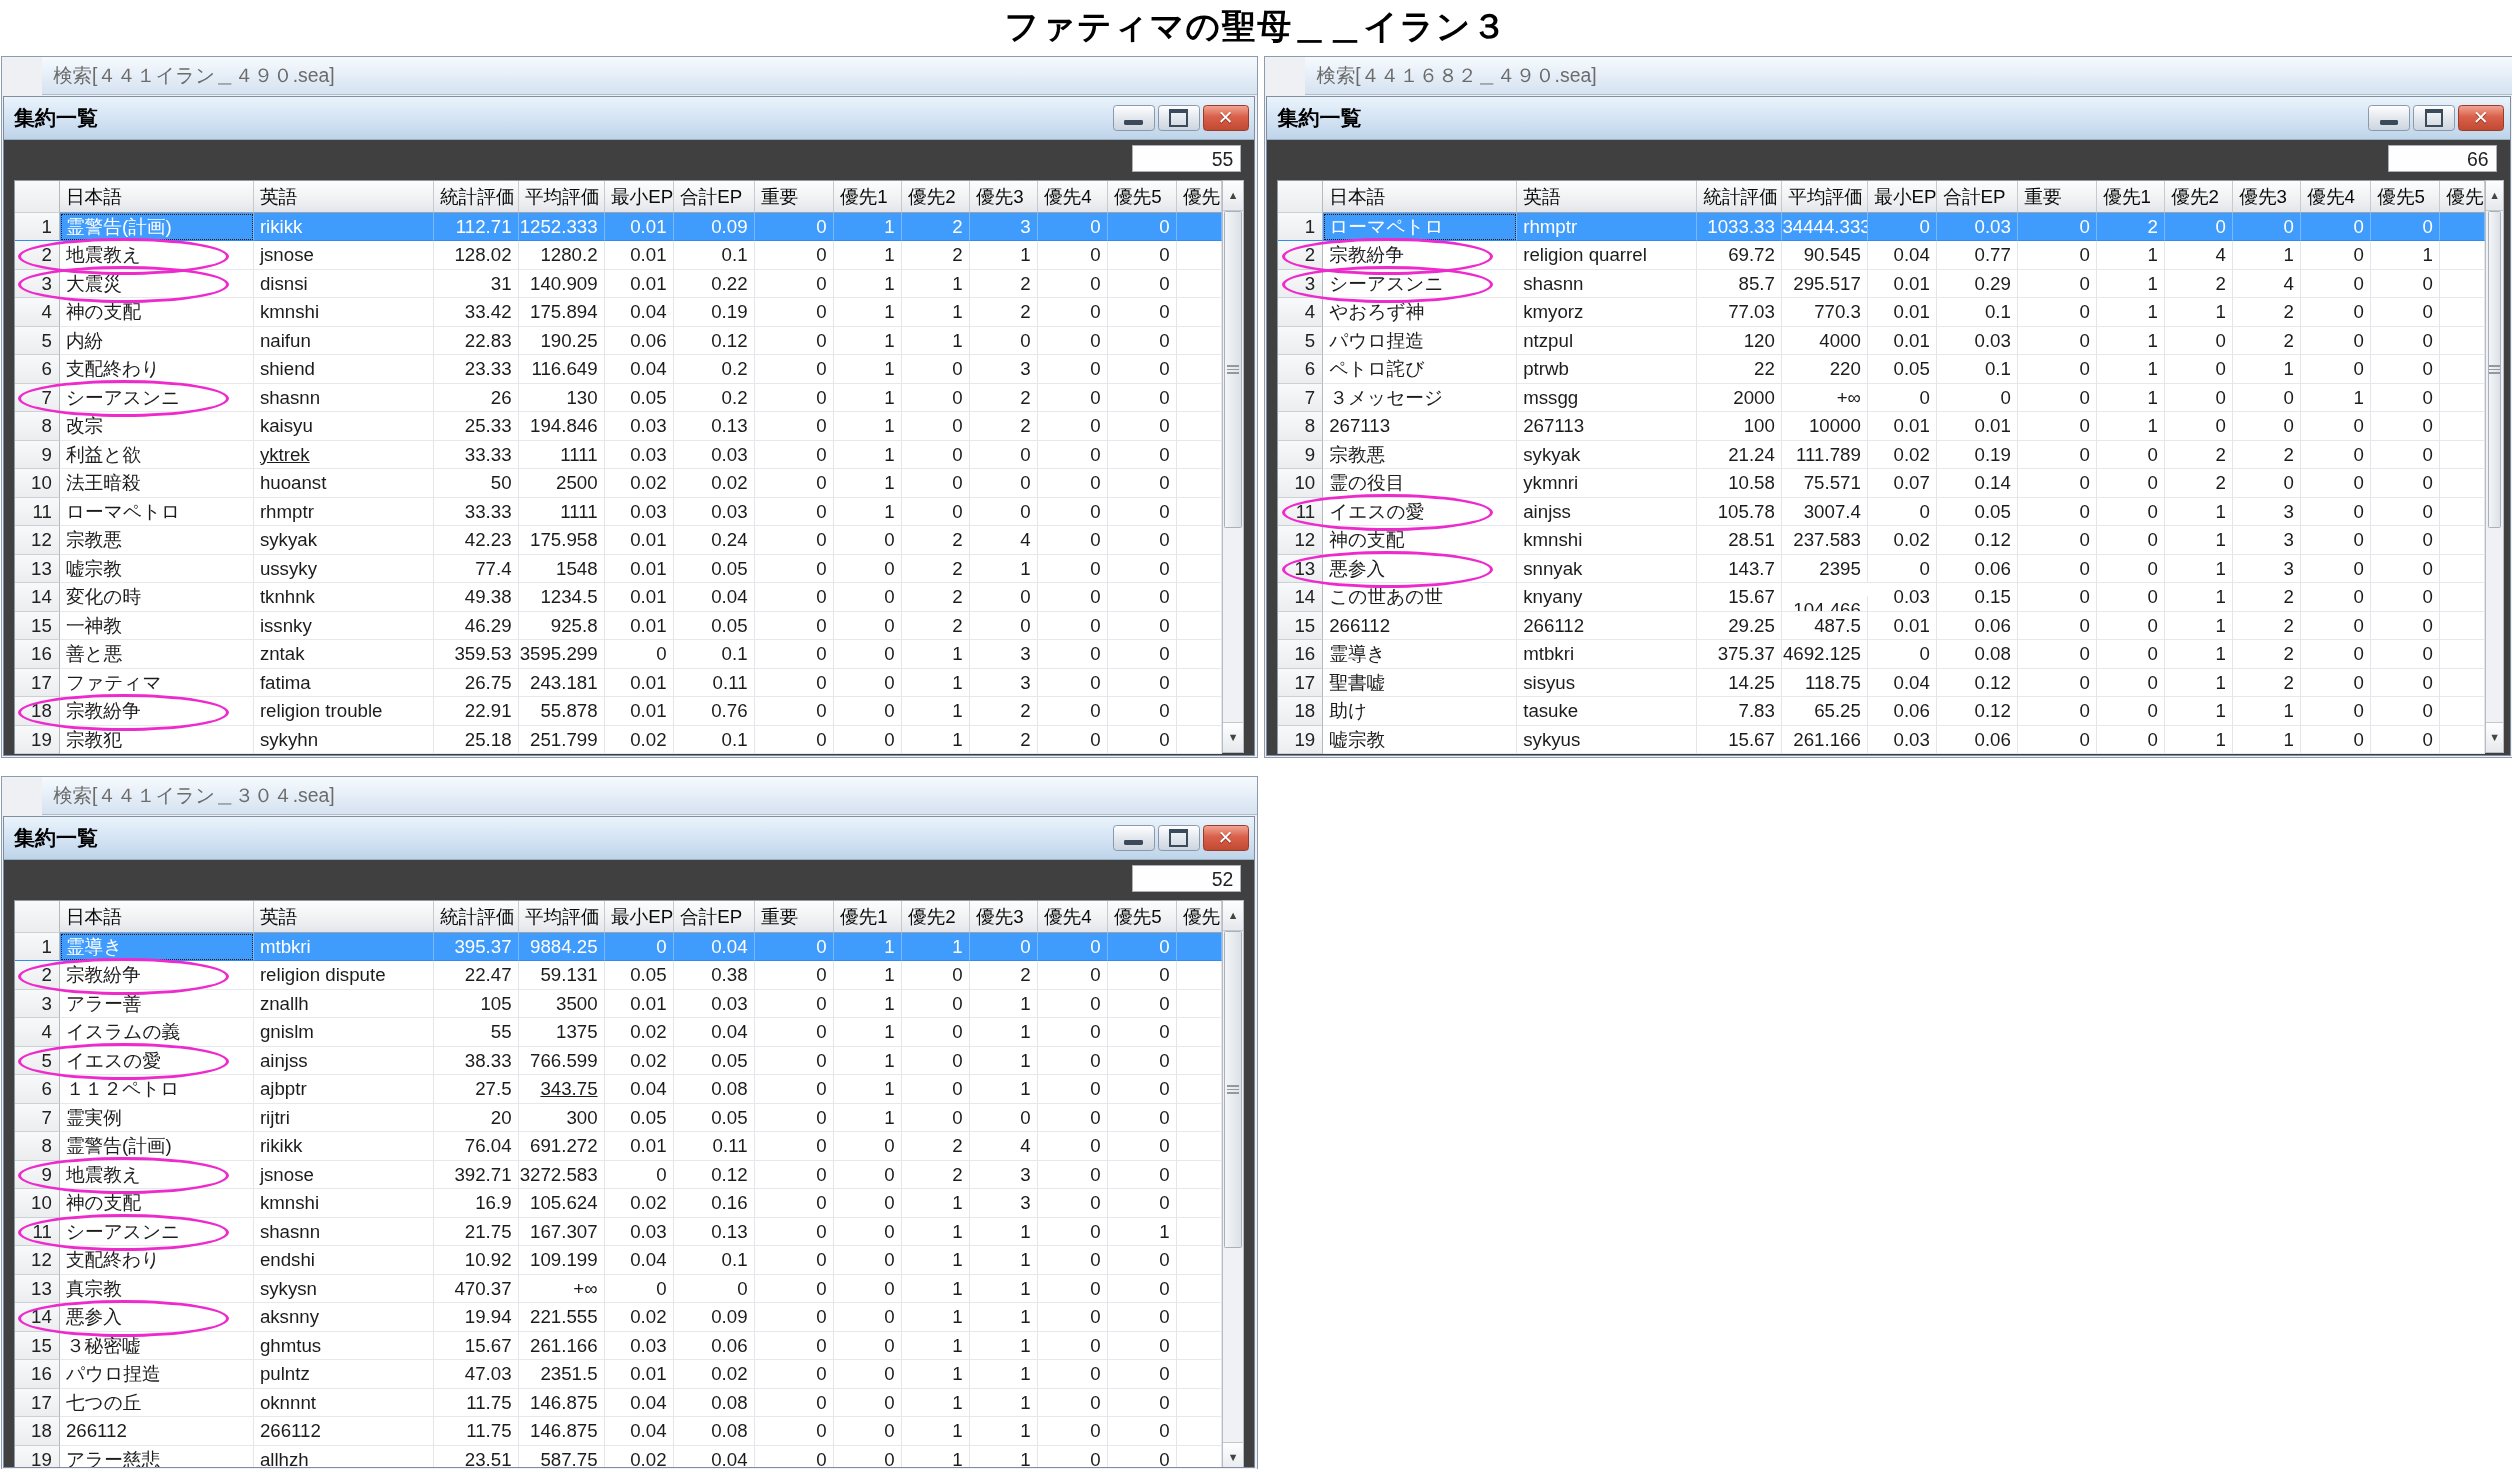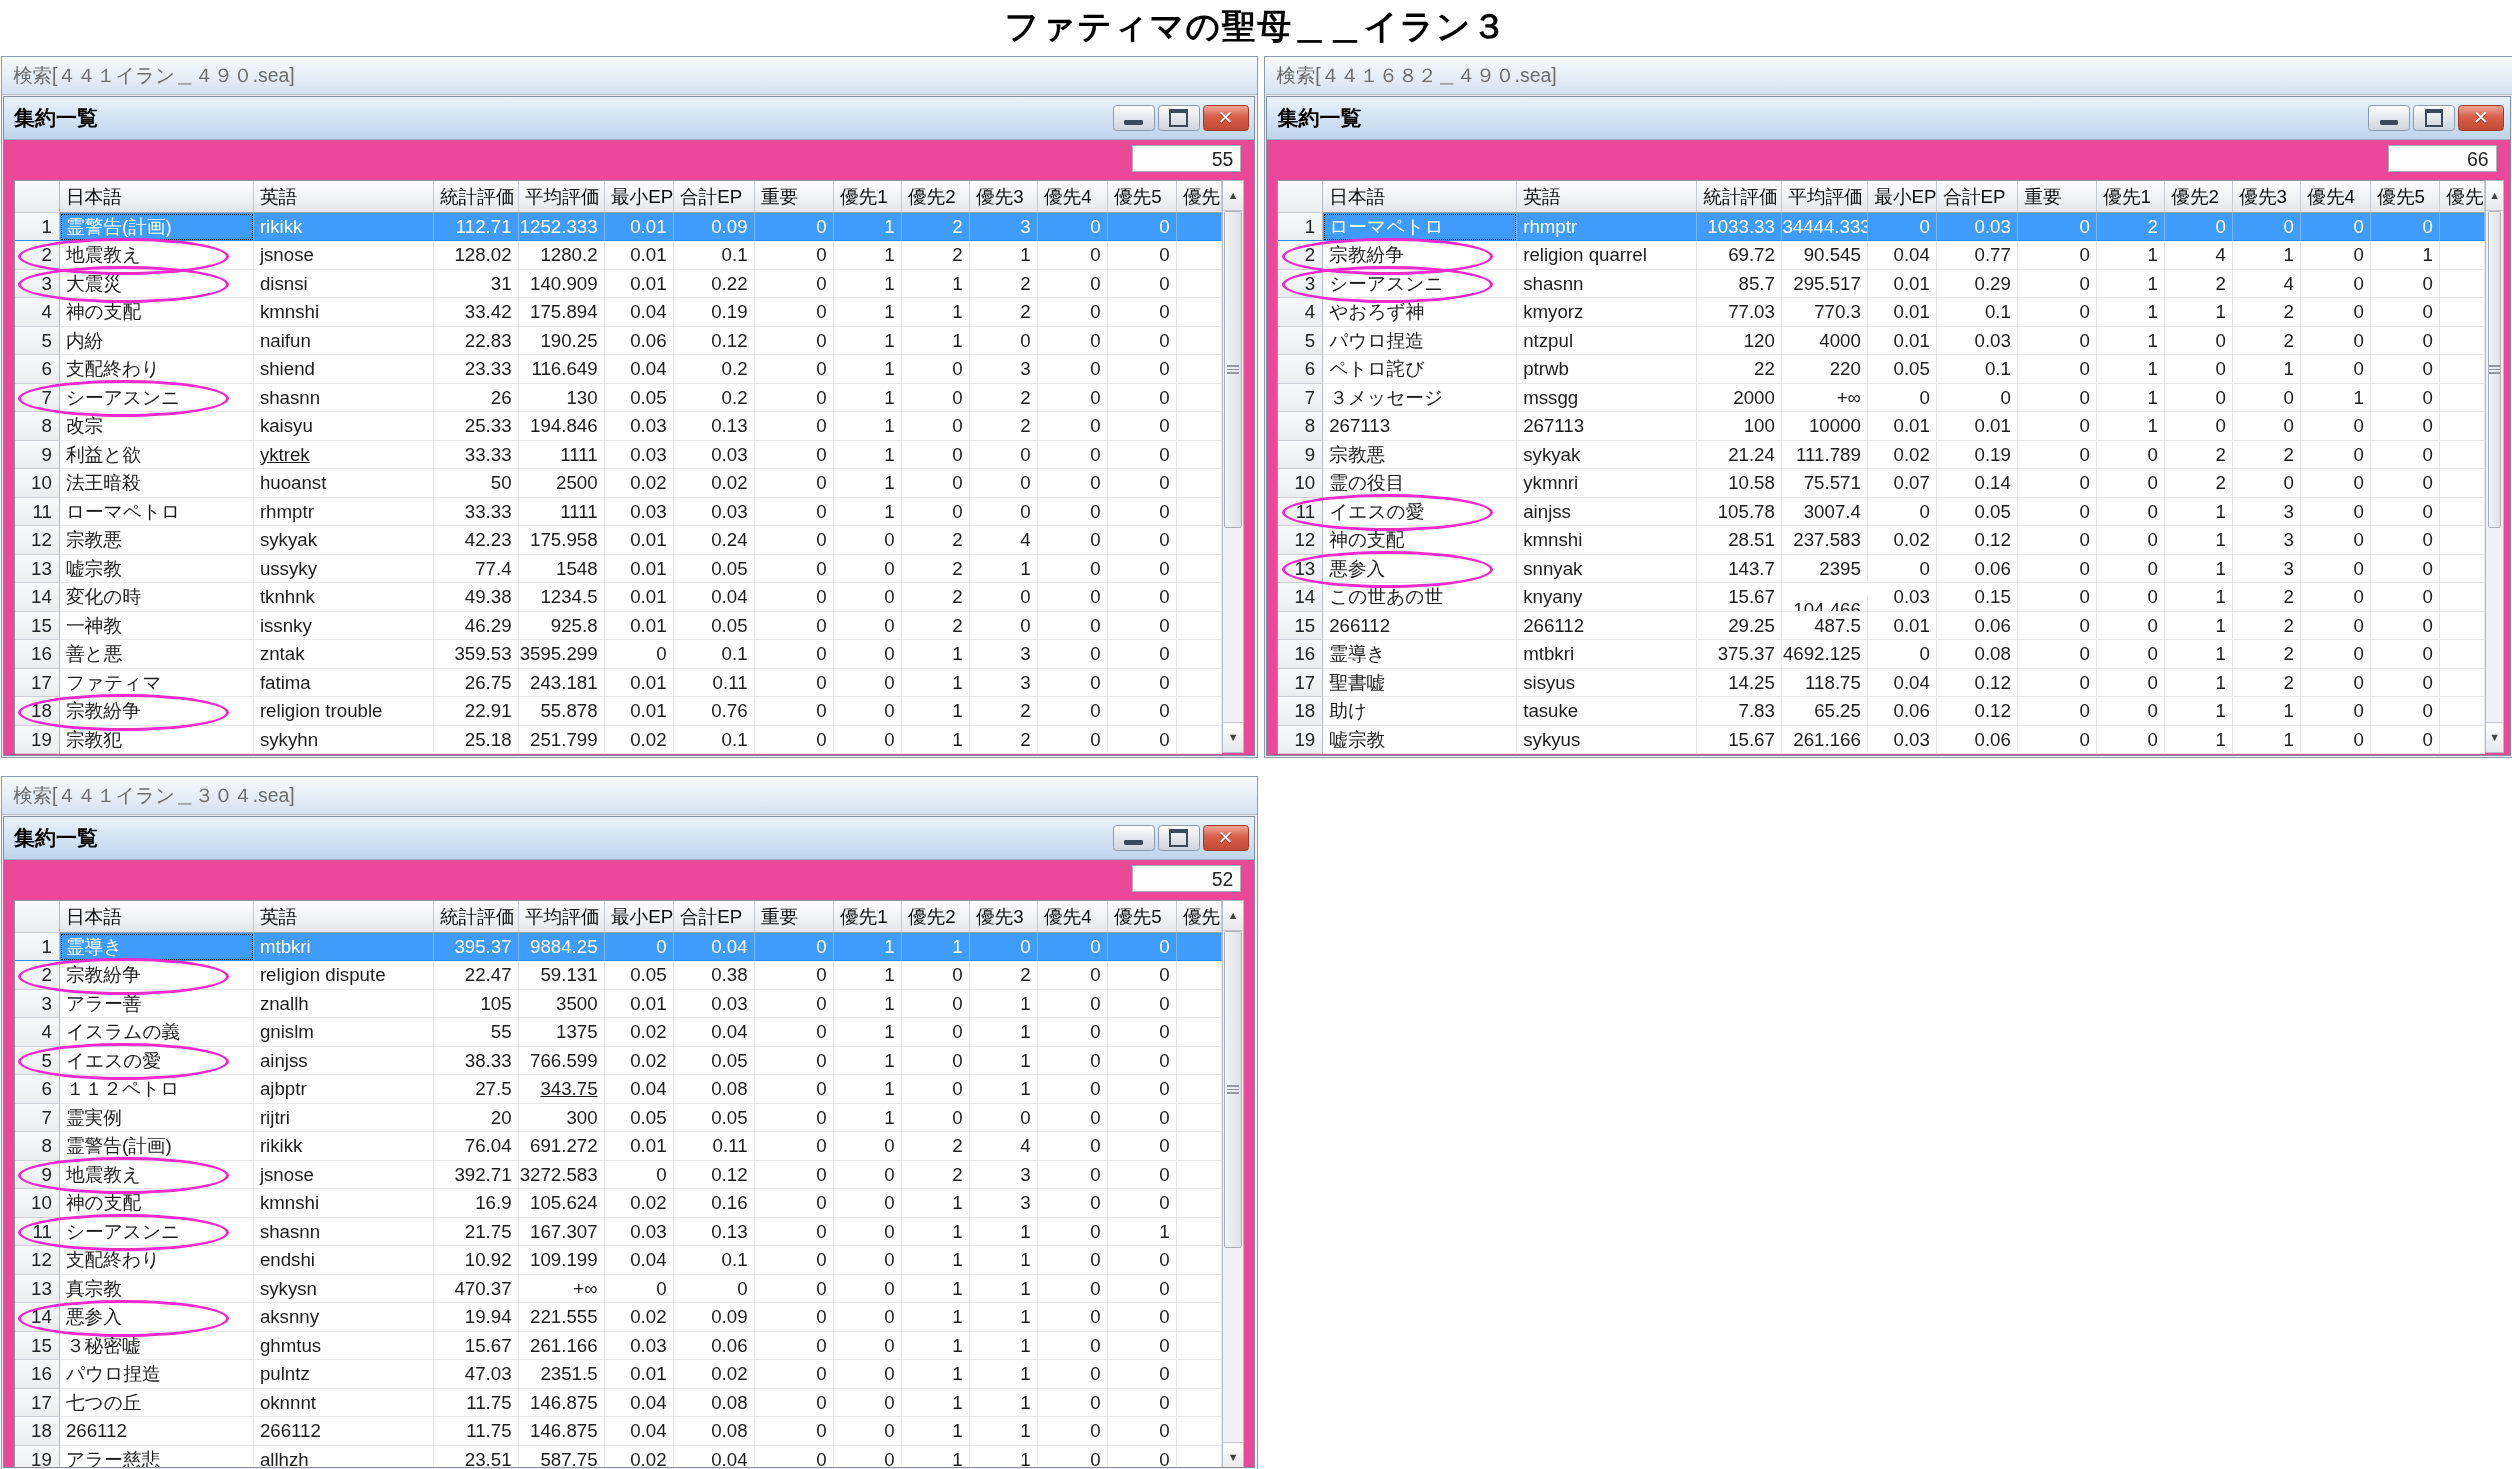--- a/index.html
+++ b/index.html
@@ -1,25 +1,25 @@
 <!DOCTYPE html>
 <html style="font-size:11.5px"><head>
 <meta charset="utf-8">
 <style>
   html,body{margin:0;padding:0;background:#ffffff;width:2512px;height:1469px;overflow:hidden;
     font-family:"Liberation Sans","DejaVu Sans",sans-serif;}
   .page-title{position:absolute;left:0;top:4.3px;width:2512px;text-align:center;
     font-size:34px;font-weight:bold;color:#000;letter-spacing:1.4px;}
   
-  .win{position:absolute;border:0.7px solid #8d9bae;background:#eef0f3;box-sizing:border-box;overflow:hidden;}
+  .win{position:absolute;border:0.7px solid #8d9bae;background:#eef0f3;box-sizing:border-box;overflow:hidden;padding-left:40px;}
   .win-titlebar{height:37px;background:linear-gradient(#f7fafd,#e4edf7 55%,#d5e2f0);
     border-bottom:0.7px solid #aebdcd;display:flex;align-items:center;padding-left:11.5px;}
   .win-title{font-size:19.4px;color:#6b6b6b;white-space:nowrap;}
   .panel{position:absolute;left:1.4px;right:1.4px;top:39px;bottom:1.4px;border:0.7px solid #7f8fa0;
-    background:#ec4899;box-sizing:border-box;overflow:hidden;}
+    background:#404040;box-sizing:border-box;overflow:hidden;}
   .panel-titlebar{height:42px;background:linear-gradient(#eaf3fb,#d4e4f4 50%,#bfd4e9);
     border-bottom:0.7px solid #98aec4;display:flex;align-items:center;justify-content:space-between;
     padding:0 5.8px 0 10px;}
   .panel-title{font-size:21px;font-weight:bold;color:#000;}
   .win-buttons{display:flex;gap:2.9px;align-items:center;}
   .btn{width:42px;height:26px;border-radius:3.6px;border:0.7px solid #8a99ab;box-sizing:border-box;
     background:linear-gradient(#fefefe,#e3e8ee 50%,#ccd5df);display:flex;align-items:center;justify-content:center;}
   .btn.close{width:46px;border:0.7px solid #9b3a2a;background:linear-gradient(#f0a593,#d9604a 45%,#c14a33);}
   .glyph-min{width:18.7px;height:5px;background:#3a4a5a;border-radius:1.4px;margin-top:8.6px;}
   .glyph-max{width:14.4px;height:11.5px;border:2.2px solid #3a4a5a;border-top-width:4.3px;background:transparent;}

